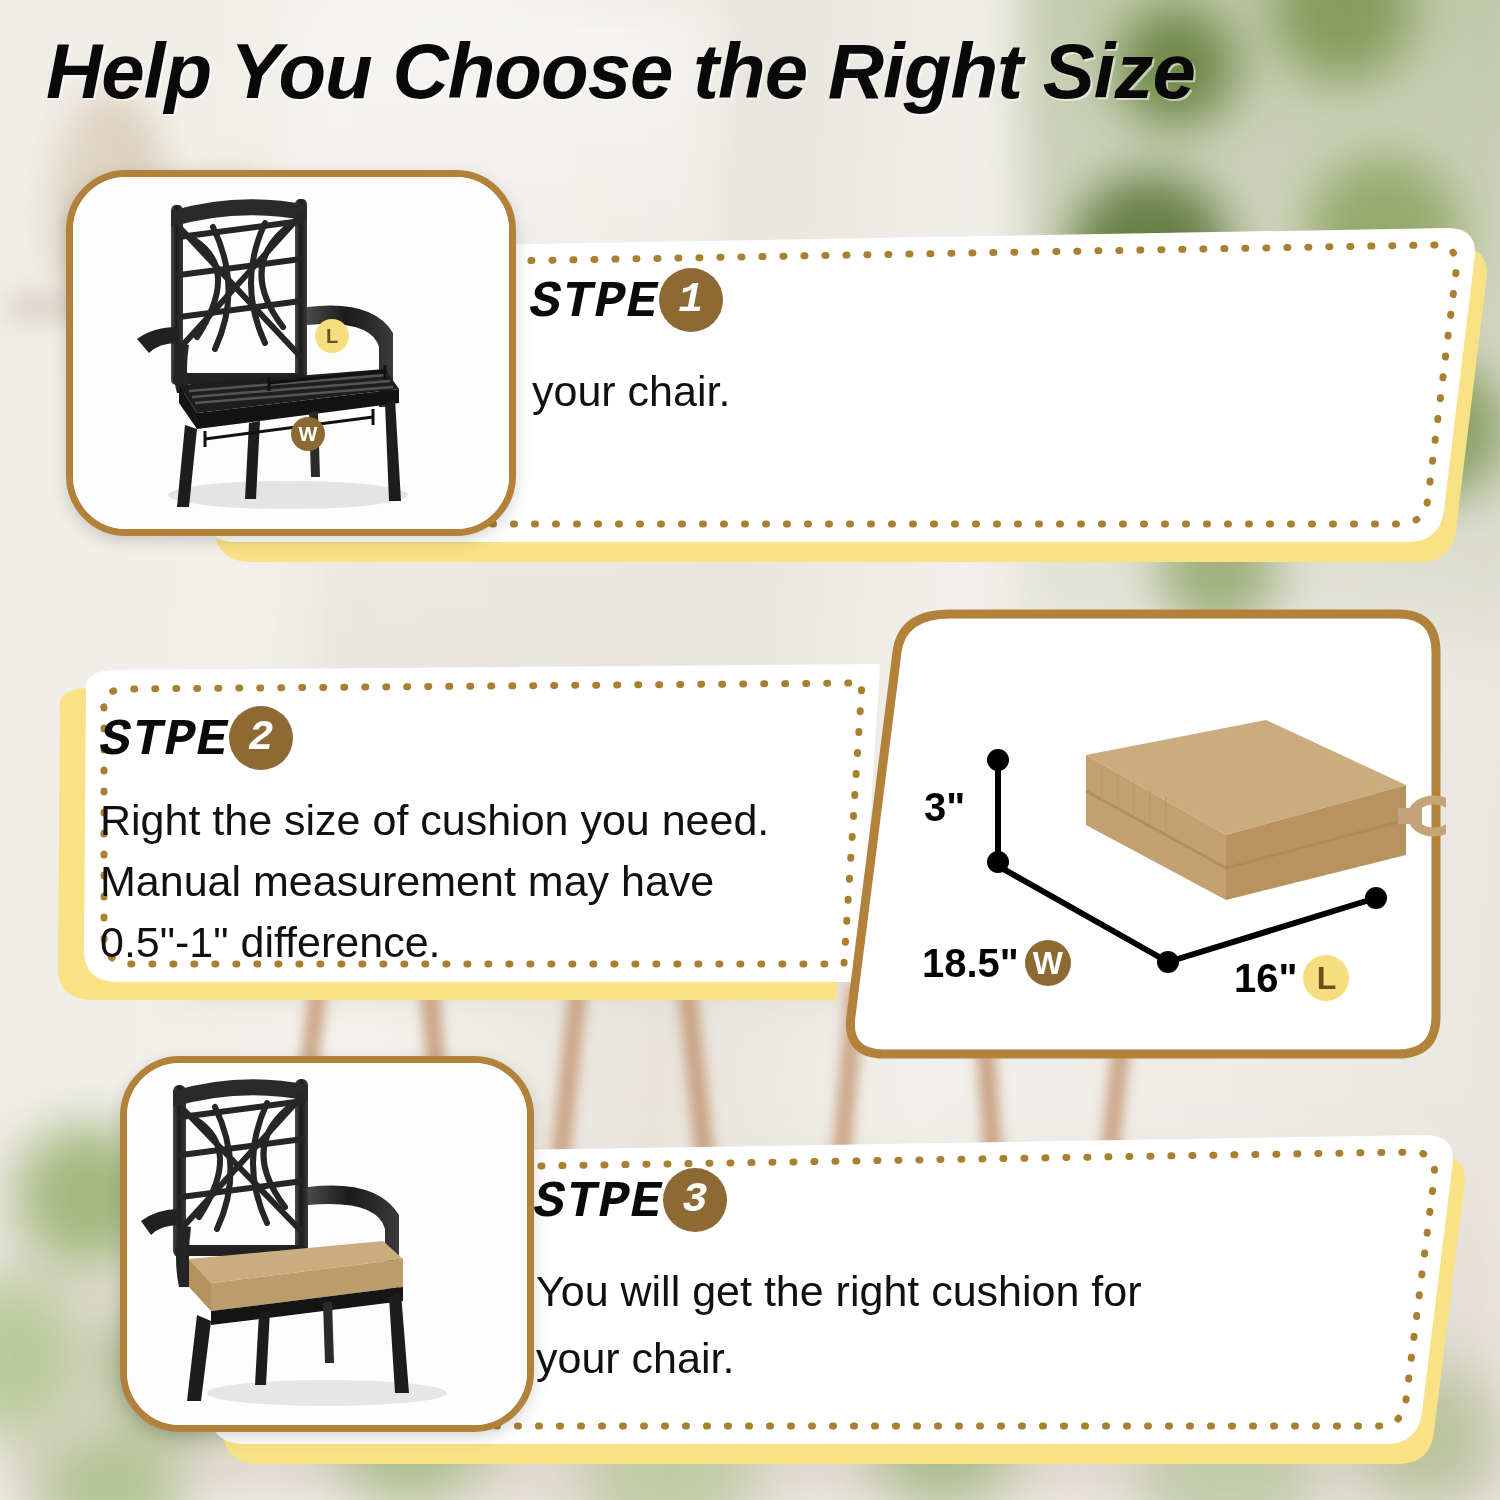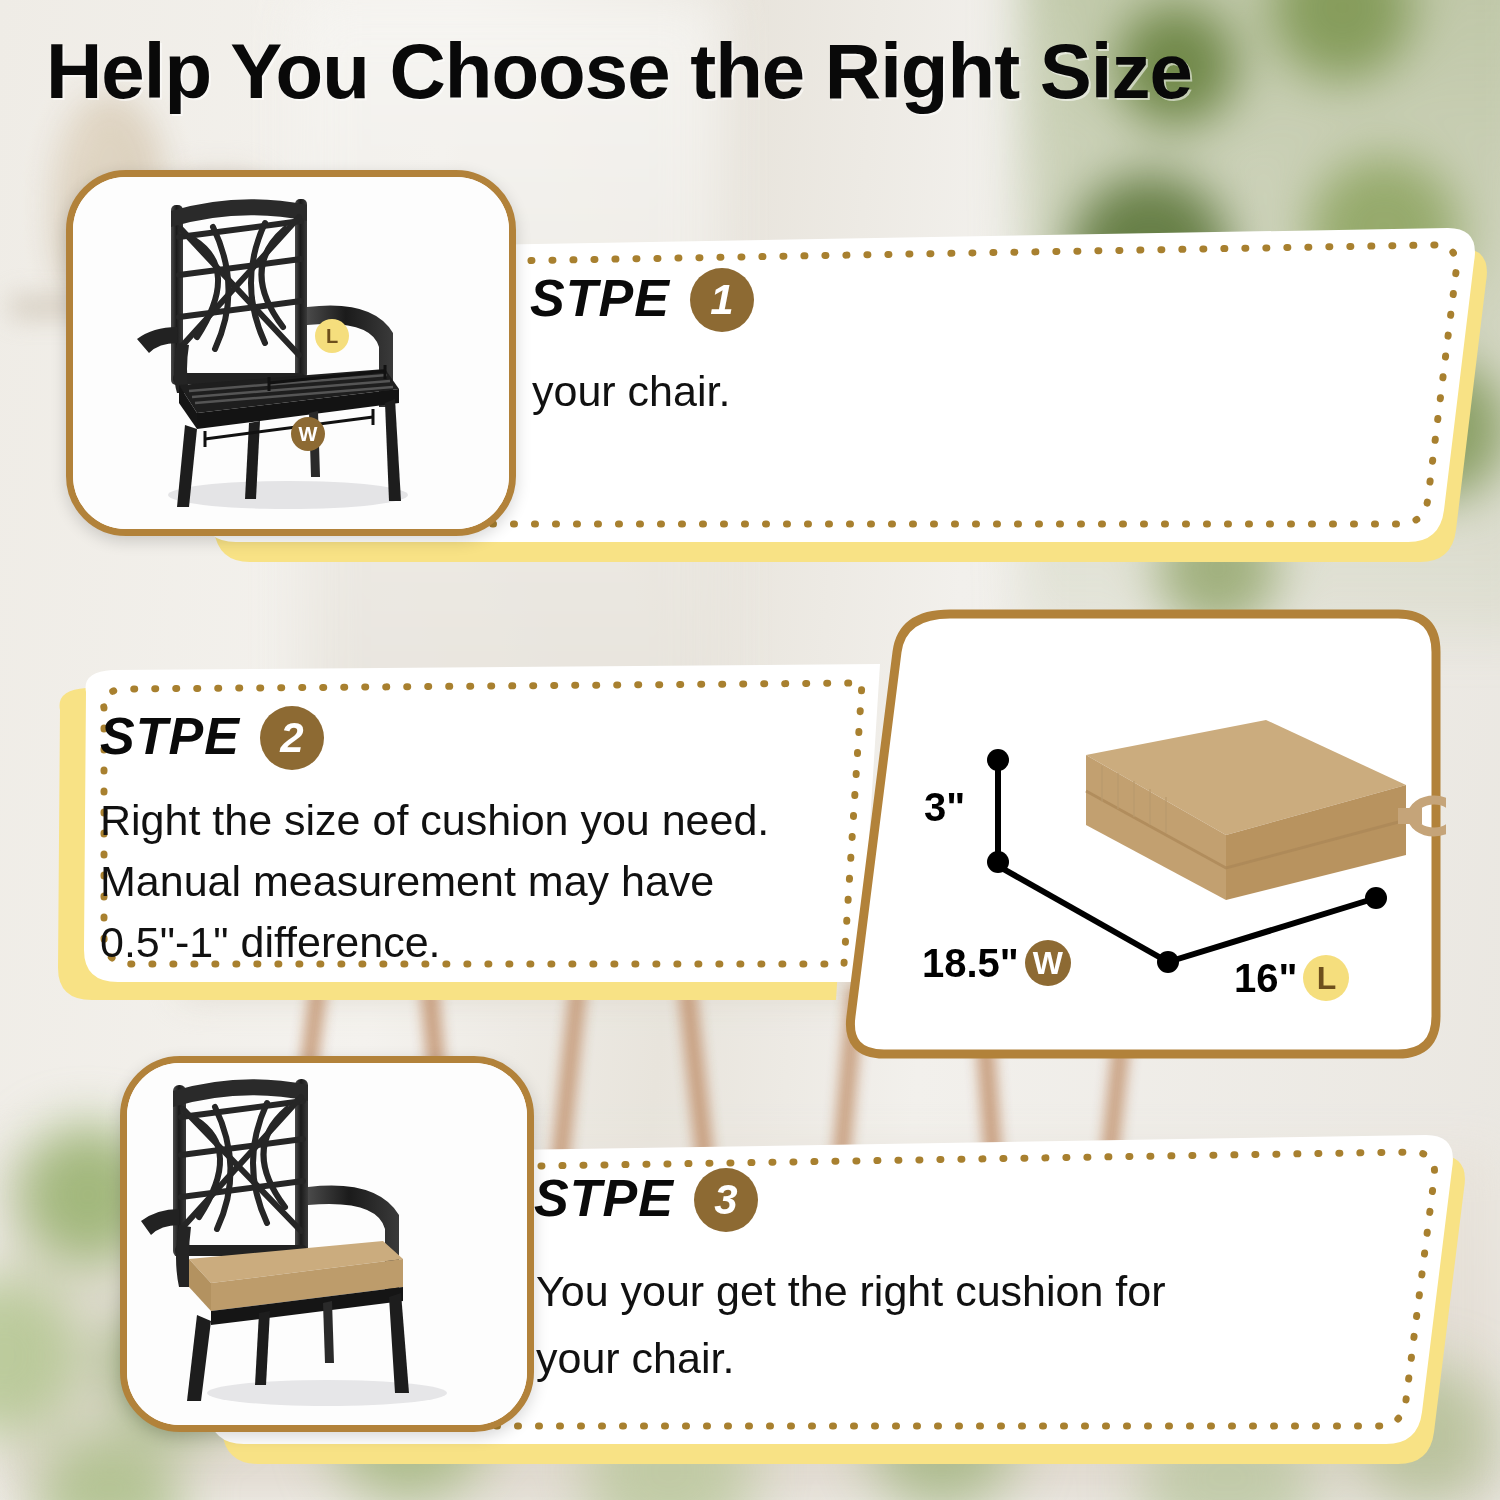--- a/index.html
+++ b/index.html
@@ -52,34 +52,34 @@
      filter:blur(28px);}
   .bg-floor{left:0;top:1150px;width:1500px;height:350px;
      background:linear-gradient(180deg,#e9e4dc,#ded7cc);filter:blur(22px);opacity:.9;}
   .bg-tabletop{left:180px;top:930px;width:1040px;height:70px;border-radius:12px;
      background:linear-gradient(180deg,#efece6,#ded8cd);filter:blur(16px);opacity:.9;}
   .bg-leg{position:absolute;background:#c08f6a;filter:blur(7px);opacity:.88;border-radius:6px;}
 
   
   #title{
     position:absolute;left:46px;top:26px;
-    font-size:78px;font-weight:bold;
+    font-size:78px;font-weight:bold;font-style:italic;
     letter-spacing:-1px;color:#090909;
     text-shadow:2px 2px 0 rgba(255,255,255,.55);
     white-space:nowrap;
   }
 
   
   .photo-card{
     position:absolute;background:#ffffff;border:7px solid #b2823a;
     box-shadow:0 5px 16px rgba(0,0,0,.16);overflow:hidden;
   }
   .photo-inner{position:absolute;inset:0;background:#fdfdfd;}
 
-  .step-head{position:absolute;display:flex;align-items:flex-start;gap:20px;}
+  .step-head{position:absolute;display:flex;align-items:flex-end;font-family:Liberation Mono, monospace;}
   .step-word{font-size:52px;font-weight:bold;font-style:italic;color:#0a0a0a;letter-spacing:1px;}
   .step-badge{
     width:64px;height:64px;border-radius:50%;background:#8d6a33;
     color:#fff;font-size:42px;font-weight:bold;font-style:italic;
     display:flex;align-items:center;justify-content:center;line-height:1;
   }
   .step-body{position:absolute;font-size:43px;color:#111;line-height:1.55;}
 
   
   .dim-badge{
@@ -266,21 +266,21 @@
   <path d="M225 1175 L1438 1155 Q1470 1155 1464 1189 L1434 1432 Q1430 1464 1398 1464 L258 1464 Q226 1464 222 1432 Z" fill="#f8e285"></path>
   <path d="M210 1155 L1426 1135 Q1458 1135 1452 1169 L1422 1412 Q1418 1444 1386 1444 L244 1444 Q212 1444 208 1412 Z" fill="#ffffff"></path>
   <path d="M226 1171 L1412 1152 Q1438 1152 1434 1179 L1406 1400 Q1403 1426 1377 1426 L258 1426 Q232 1426 229 1400 Z" fill="none" stroke="#a8802f" stroke-width="7" stroke-linecap="round" stroke-dasharray="1 20"></path>
 </svg>
 
 <div class="step-head" style="left:534px;top:1168px;">
   <span class="step-word">STPE</span>
   <span class="step-badge">3</span>
 </div>
 <div class="step-body" style="left:536px;top:1258px;width:820px;">
-  <div>You your get the right cushion for</div>
+  <div>You will get the right cushion for</div>
   <div>your chair.</div>
 </div>
 
 <div class="photo-card" style="left:120px;top:1056px;width:400px;height:362px;border-radius:60px;">
   <div class="photo-inner">
     <svg viewBox="0 0 400 362" width="400" height="362">
       <defs>
         <linearGradient id="mtl3" x1="0" y1="0" x2="1" y2="0">
           <stop offset="0" stop-color="#4a4a4a"></stop>
             <stop offset=".45" stop-color="#1b1b1b"></stop>

